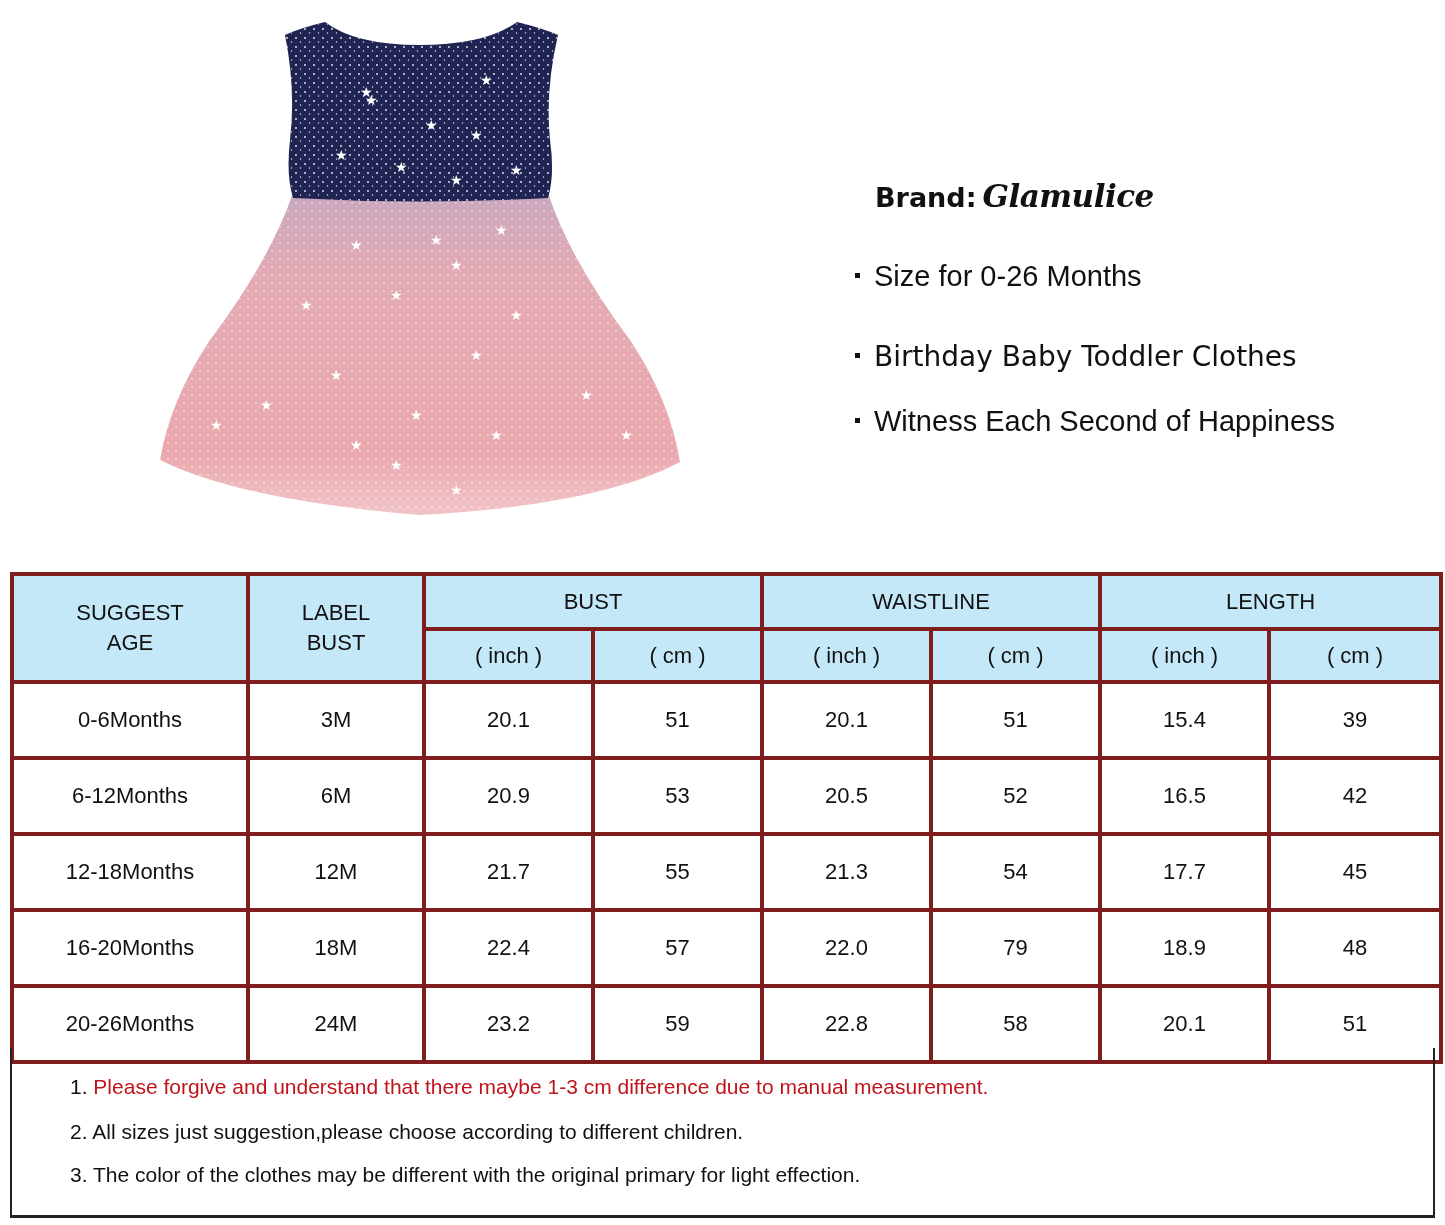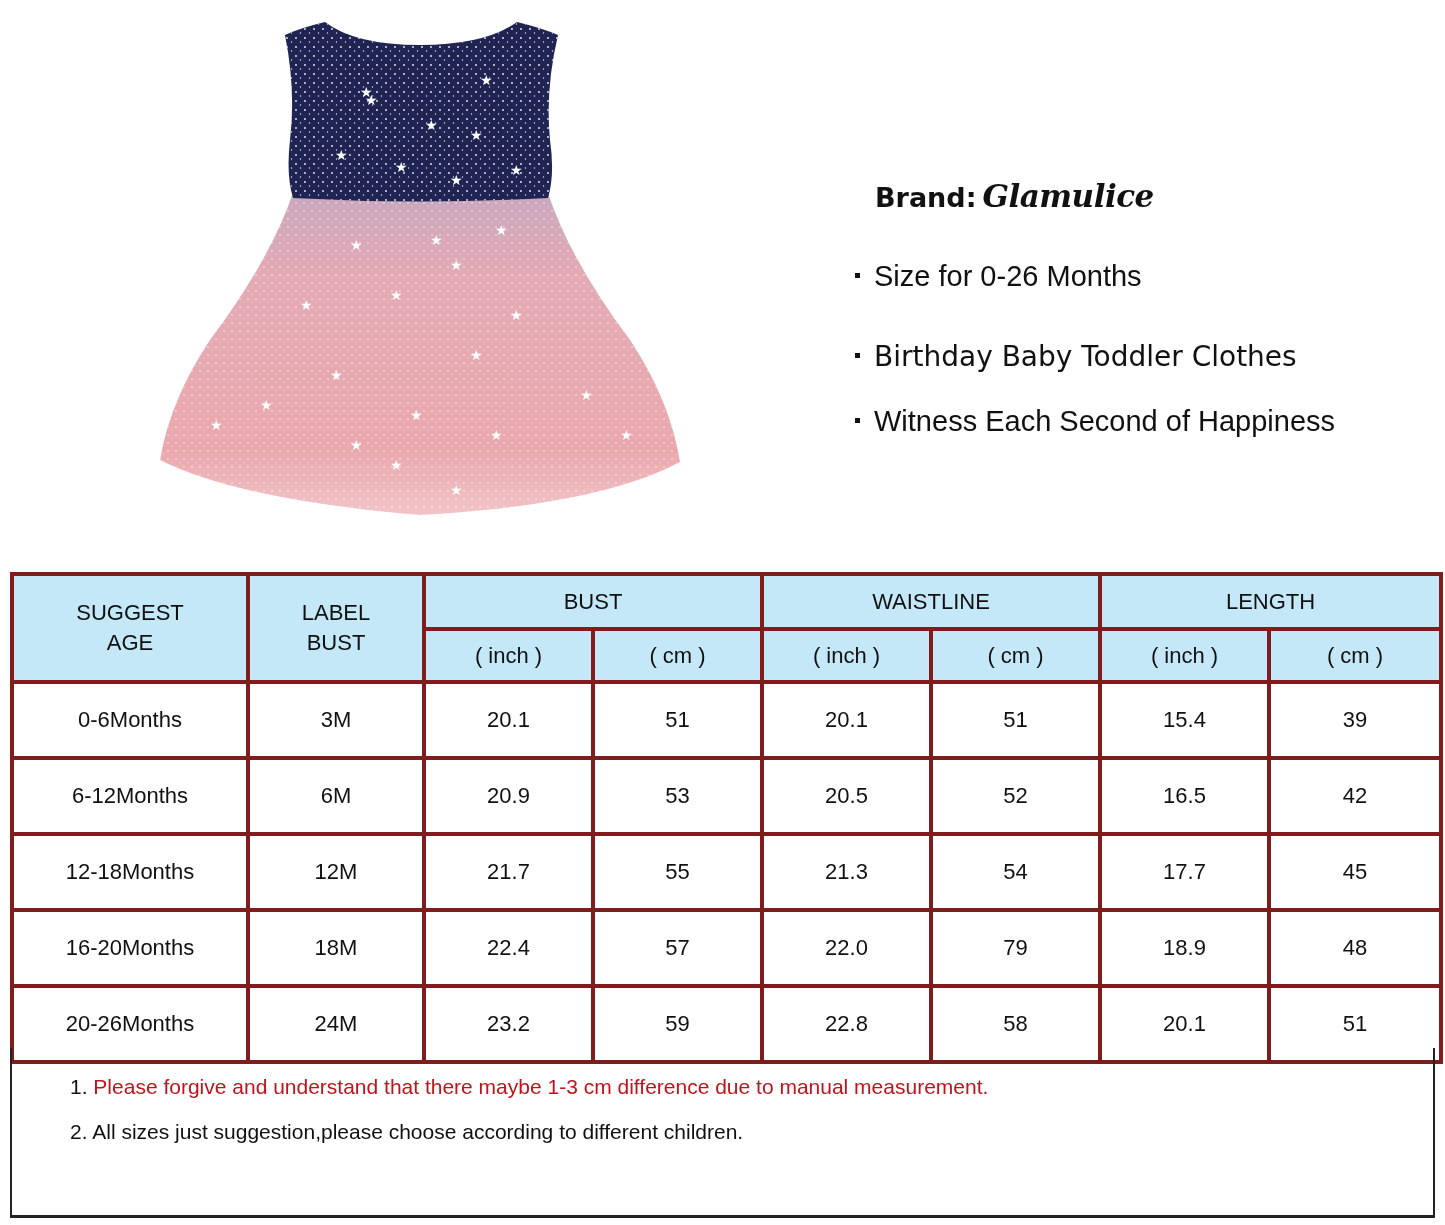--- a/index.html
+++ b/index.html
@@ -197,13 +197,16 @@
   </tbody>
 </table>
 
 <div class="notes">
   <div class="note red n0">
     <span class="num">1.</span> <span class="txt">Please forgive and understand that there maybe 1-3 cm difference due to manual measurement.</span>
   </div>
   <div class="note n1">
     <span class="num">2.</span> <span class="txt">All sizes just suggestion,please choose according to different children.</span>
   </div>
+  <div class="note n2">
+    <span class="num">3.</span> <span class="txt">The color of the clothes may be different with the original primary for light effection.</span>
+  </div>
 </div>
 
 </body></html>

